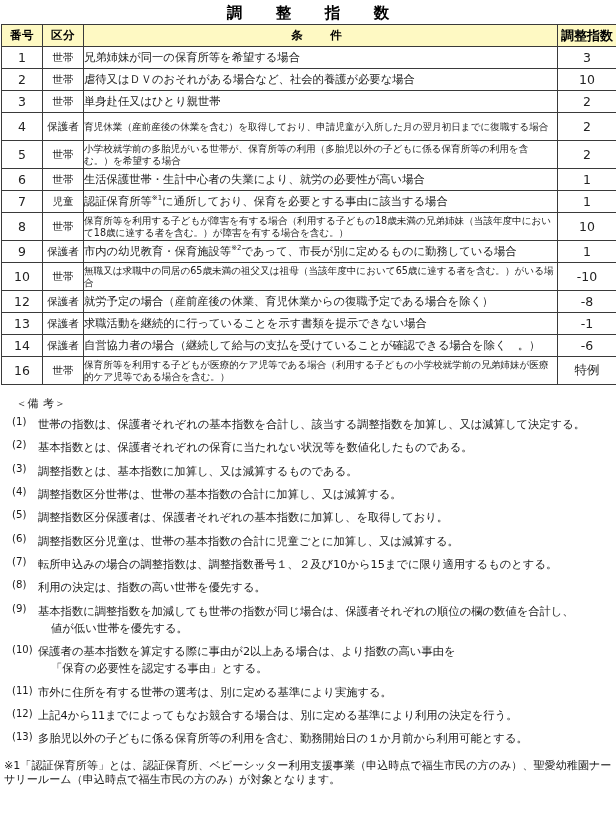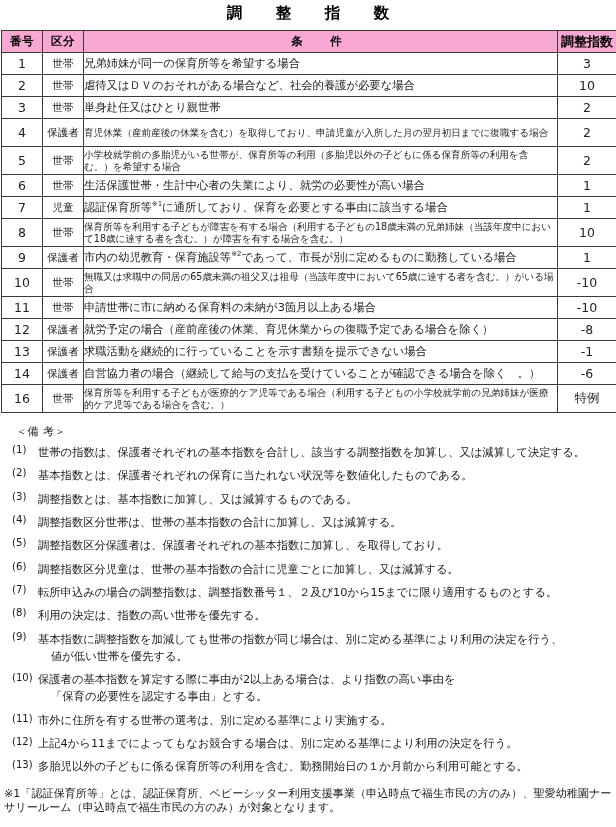--- a/index.html
+++ b/index.html
@@ -21,21 +21,21 @@
     box-sizing: border-box;
   }
 
   
   .title {
     text-align: center;
     font-size: 15.5px;
     font-weight: bold;
     letter-spacing: 9px;
     padding-top: 3px;
-    padding-bottom: 6px;
+    padding-bottom: 0;
     text-indent: 9px;
     color: #000;
   }
 
   
   .tbl-wrap {
     padding: 0 2px 0 1px;
   }
   table.idx {
     border-collapse: collapse;
@@ -44,21 +44,21 @@
     border: 1.6px solid #000;
   }
   table.idx th,
   table.idx td {
     border: 1px solid #3a3a3a;
     padding: 0;
     vertical-align: middle;
     font-weight: normal;
   }
   table.idx thead th {
-    background: #f9a8d4;
+    background: #fef9c3;
     height: 21px;
     text-align: center;
     font-size: 11.5px;
     font-weight: bold;
     color: #000;
   }
   th.c-no   { width: 40px; }
   th.c-kbn  { width: 40px; }
   th.c-cond { width: 473px; }
   th.c-pts  { width: 58px; }
@@ -224,26 +224,20 @@
             <td class="cond">市内の幼児教育・保育施設等<sup class="mk">※2</sup>であって、市長が別に定めるものに勤務している場合</td>
             <td class="pts">1</td>
           </tr>
           <tr class="r2">
             <td class="no">10</td>
             <td class="kbn">世帯</td>
             <td class="cond">無職又は求職中の同居の65歳未満の祖父又は祖母（当該年度中において65歳に達する者を含む。）がいる場合</td>
             <td class="pts">-10</td>
           </tr>
           <tr class="r1">
-            <td class="no">11</td>
-            <td class="kbn">世帯</td>
-            <td class="cond">申請世帯に市に納める保育料の未納が3箇月以上ある場合</td>
-            <td class="pts">-10</td>
-          </tr>
-          <tr class="r1">
             <td class="no">12</td>
             <td class="kbn">保護者</td>
             <td class="cond">就労予定の場合（産前産後の休業、育児休業からの復職予定である場合を除く）</td>
             <td class="pts">-8</td>
           </tr>
           <tr class="r1">
             <td class="no">13</td>
             <td class="kbn">保護者</td>
             <td class="cond">求職活動を継続的に行っていることを示す書類を提示できない場合</td>
             <td class="pts">-1</td>
@@ -294,21 +288,21 @@
         <div class="note">
           <div class="mark">(7)</div>
           <div class="body"><span>転所申込みの場合の調整指数は、調整指数番号１、２及び10から15までに限り適用するものとする。</span></div>
         </div>
         <div class="note">
           <div class="mark">(8)</div>
           <div class="body"><span>利用の決定は、指数の高い世帯を優先する。</span></div>
         </div>
         <div class="note">
           <div class="mark">(9)</div>
-          <div class="body"><span>基本指数に調整指数を加減しても世帯の指数が同じ場合は、別に定める基準により利用の決定を行う、</span><span class="cont">値が低い世帯を優先する。</span></div>
+          <div class="body"><span>基本指数に調整指数を加減しても世帯の指数が同じ場合は、保護者それぞれの順位の欄の数値を合計し、</span><span class="cont">値が低い世帯を優先する。</span></div>
         </div>
         <div class="note">
           <div class="mark small">(10)</div>
           <div class="body"><span>保護者の基本指数を算定する際に事由が2以上ある場合は、より指数の高い事由を</span><span class="cont">「保育の必要性を認定する事由」とする。</span></div>
         </div>
         <div class="note">
           <div class="mark small">(11)</div>
           <div class="body"><span>市外に住所を有する世帯の選考は、別に定める基準により実施する。</span></div>
         </div>
         <div class="note">

